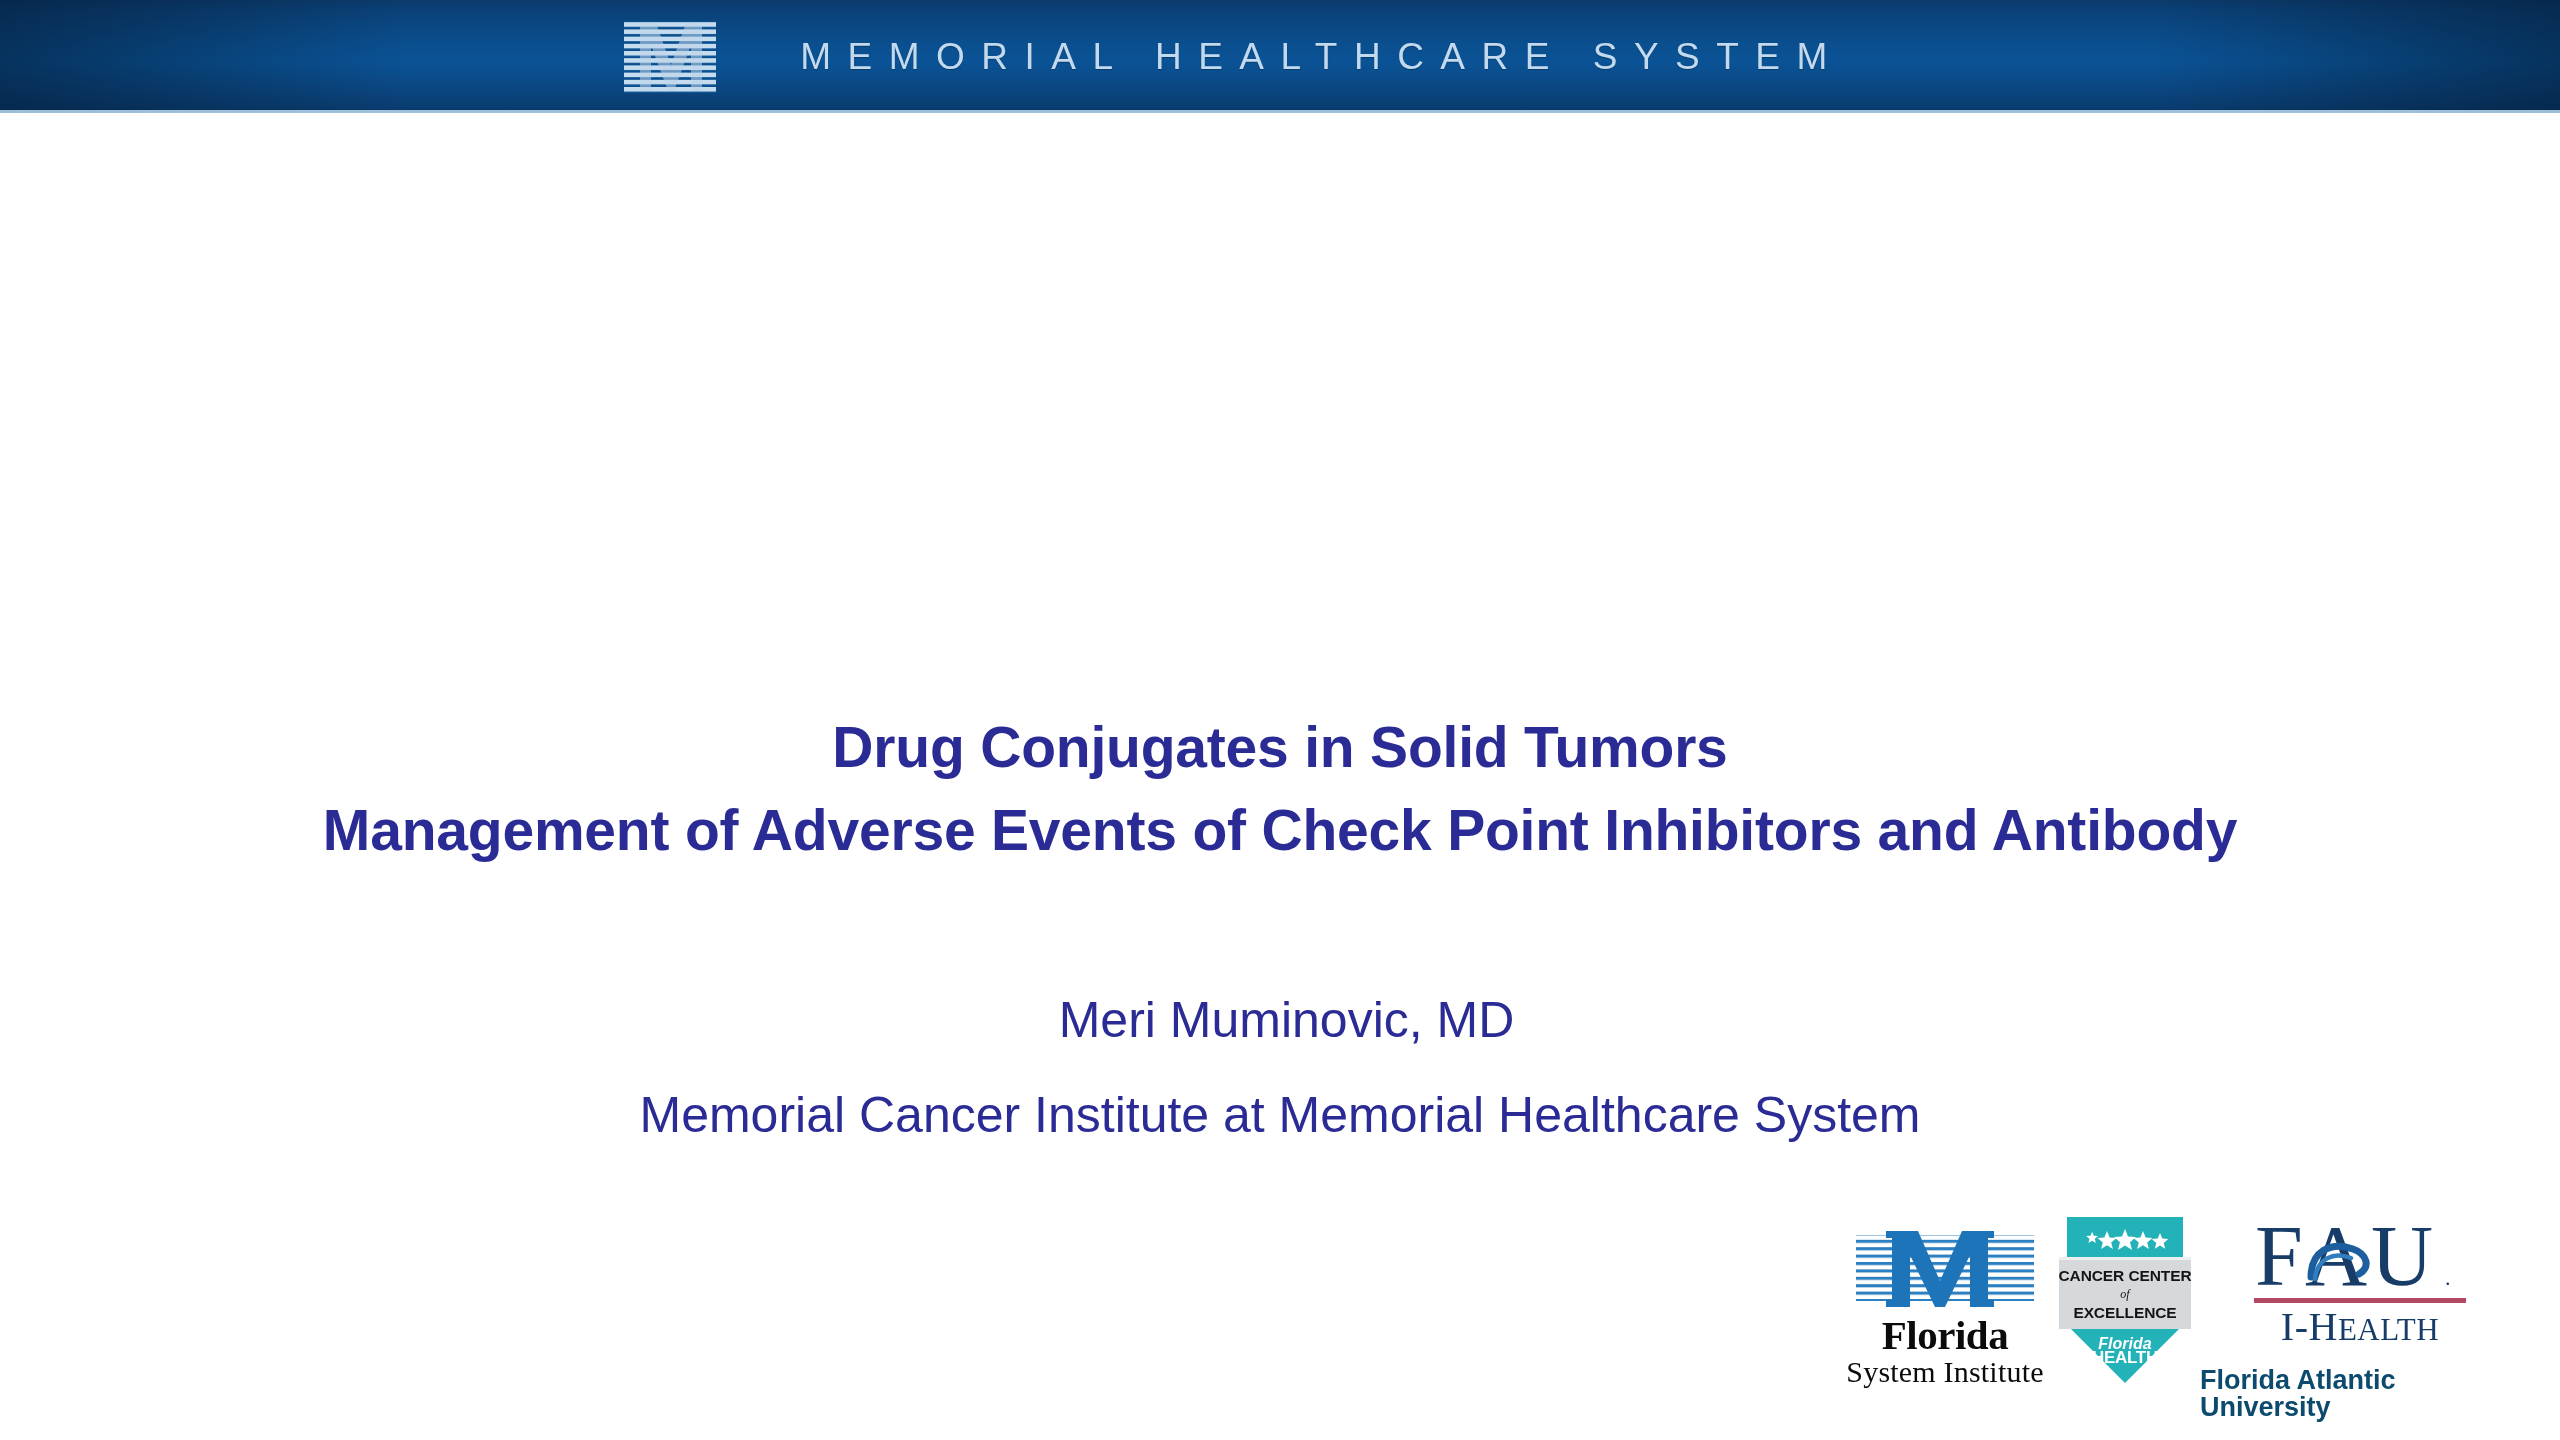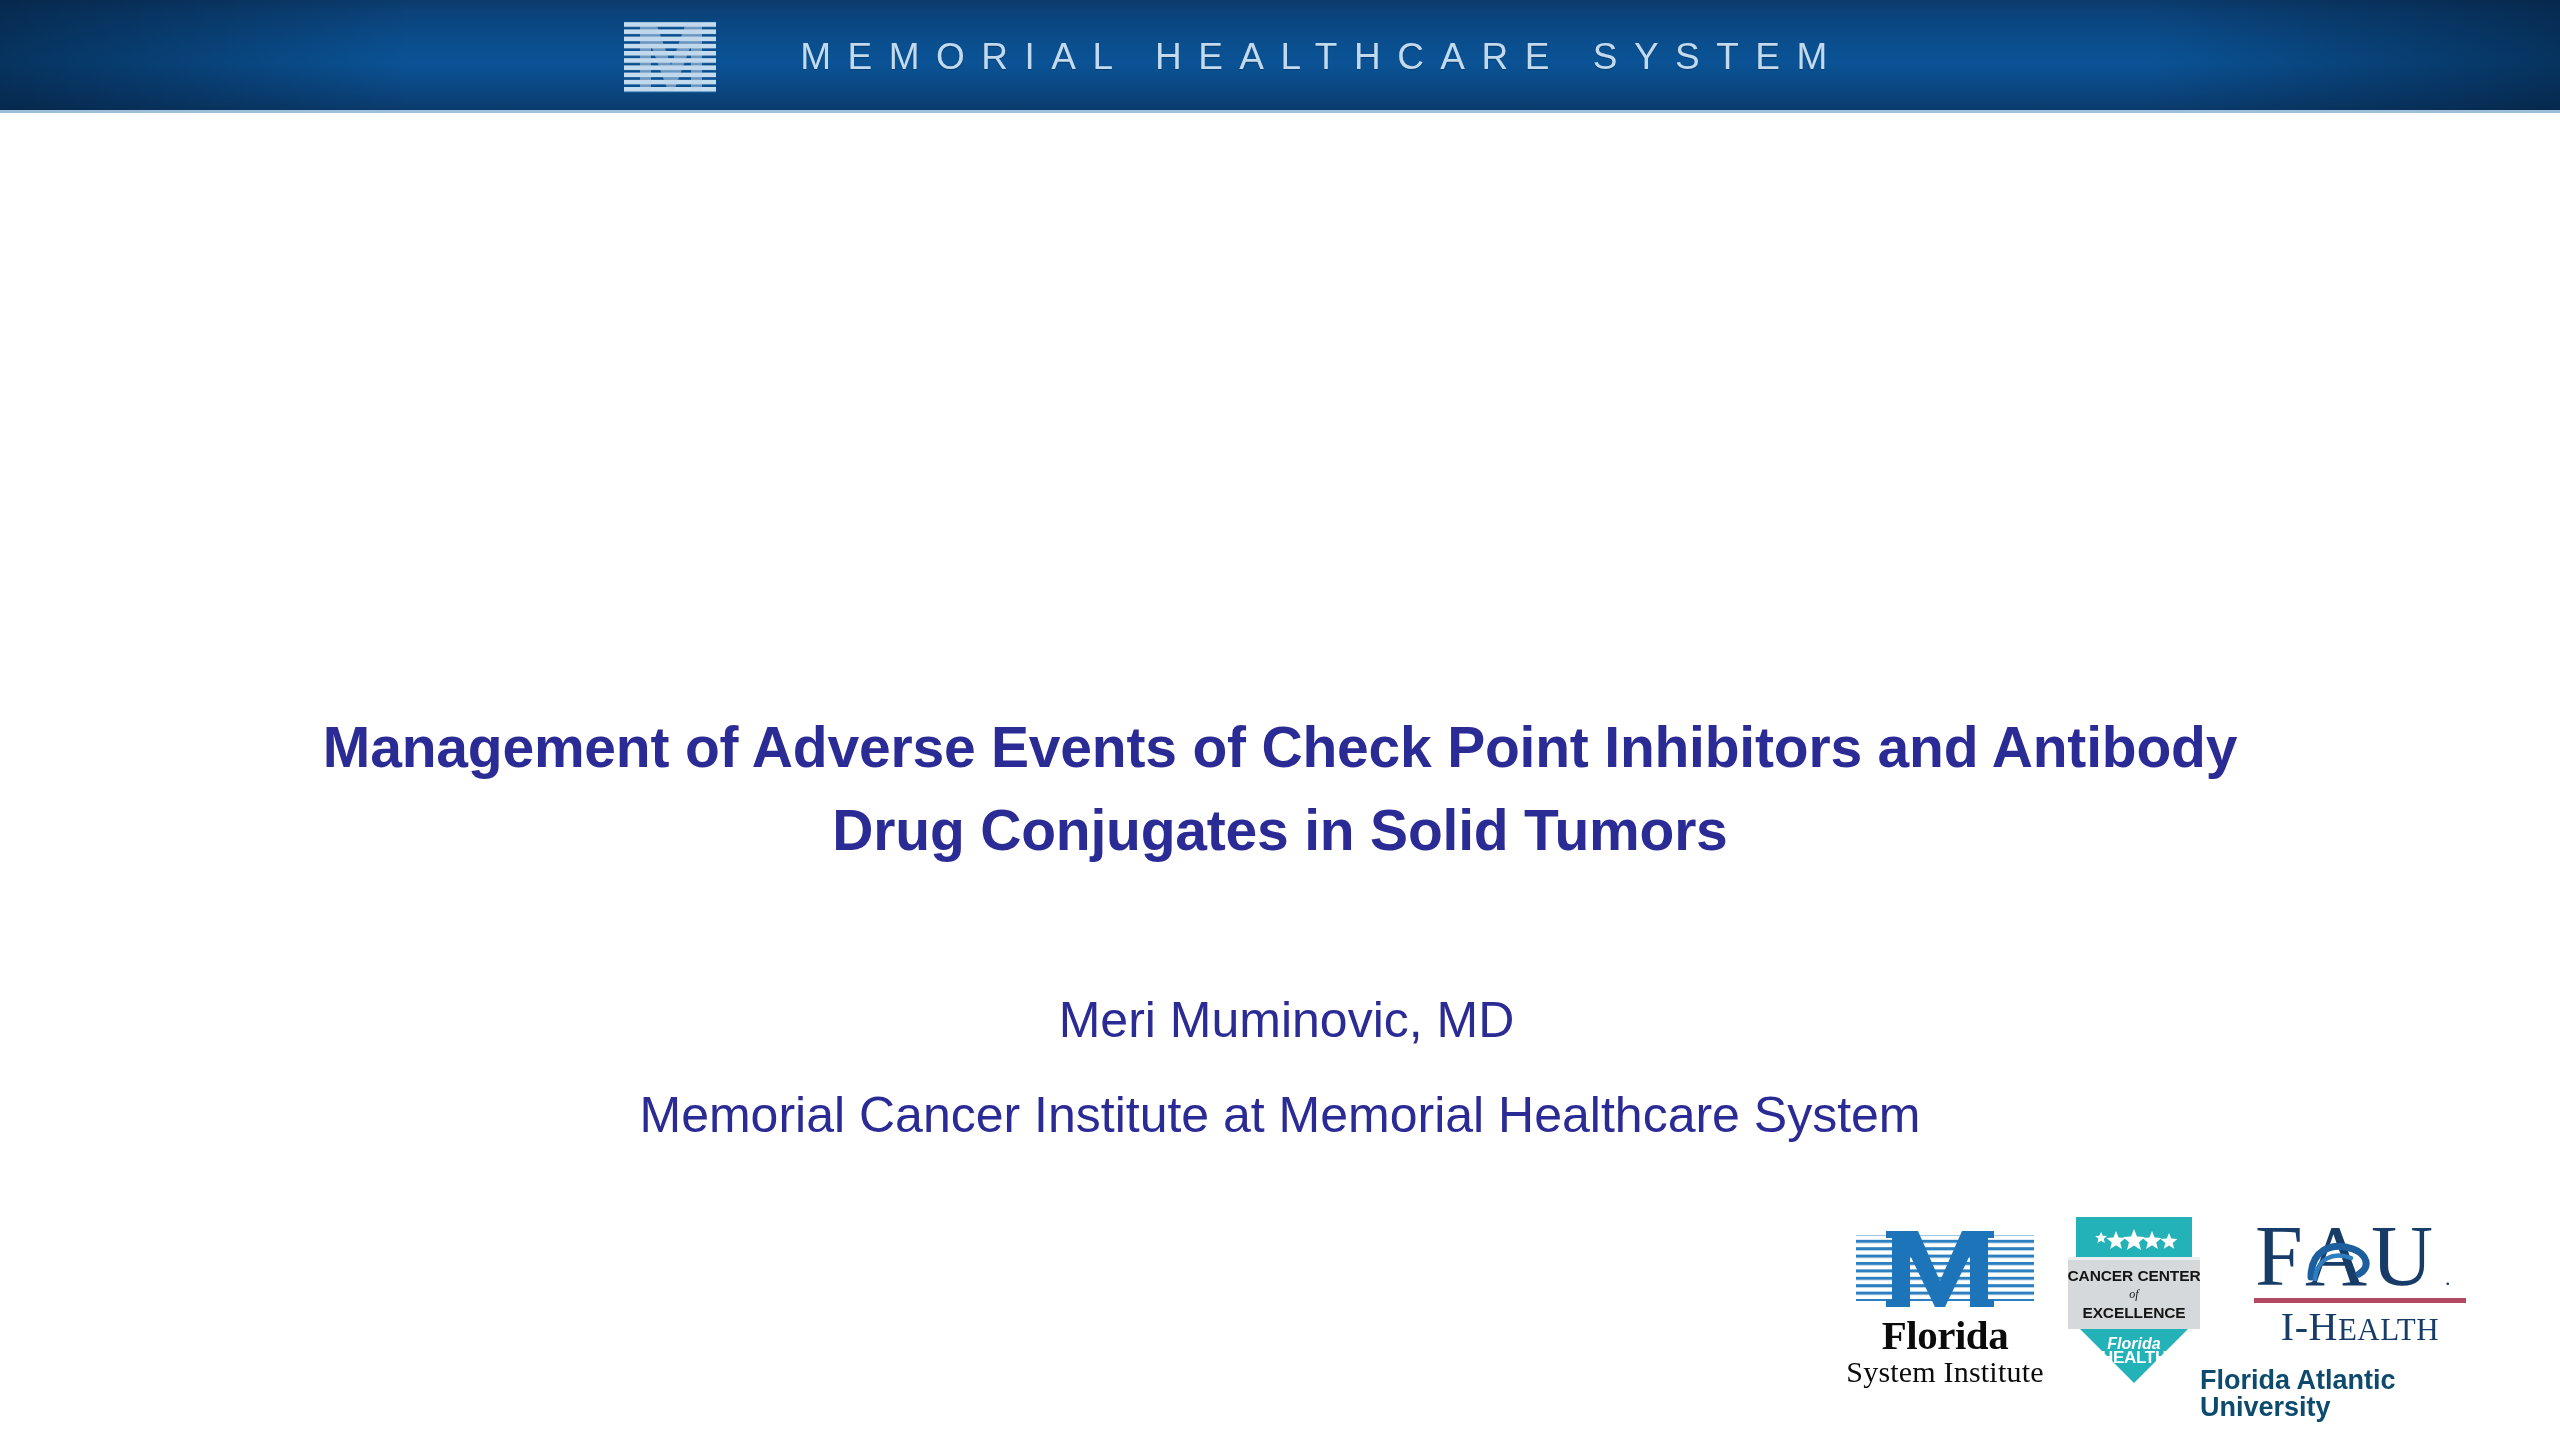--- a/index.html
+++ b/index.html
@@ -149,21 +149,21 @@
     margin-top:1px;
     letter-spacing:0.2px;
   }
 
   
   .logo-cce {
     width:150px;
     position:relative;
     padding-top:8px;
     display:flex;
-    justify-content:flex-end;
+    justify-content:center;
   }
   .cce-svg { width:132px; height:175px; display:block; }
 
   
   .logo-fau {
     width:320px;
     display:flex;
     flex-direction:column;
     align-items:center;
     padding-top:14px;
@@ -219,22 +219,22 @@
           </g>
         </svg>
       </div>
 
       <div class="hdr-title">MEMORIAL HEALTHCARE SYSTEM</div>
     </div>
   </div>
 
   <div class="title-block">
     <div class="slide-title">
+      <span style="display: block;">Drug Conjugates in Solid Tumors</span>
       <span style="display: block;">Management of Adverse Events of Check Point Inhibitors and Antibody</span>
-      <span style="display: block;">Drug Conjugates in Solid Tumors</span>
     </div>
   </div>
 
   <div class="byline-block">
     <div class="author-line">Meri Muminovic, MD</div>
     <div class="affiliation-line">Memorial Cancer Institute at Memorial Healthcare System</div>
   </div>
 
   <div class="logo-row">
 

